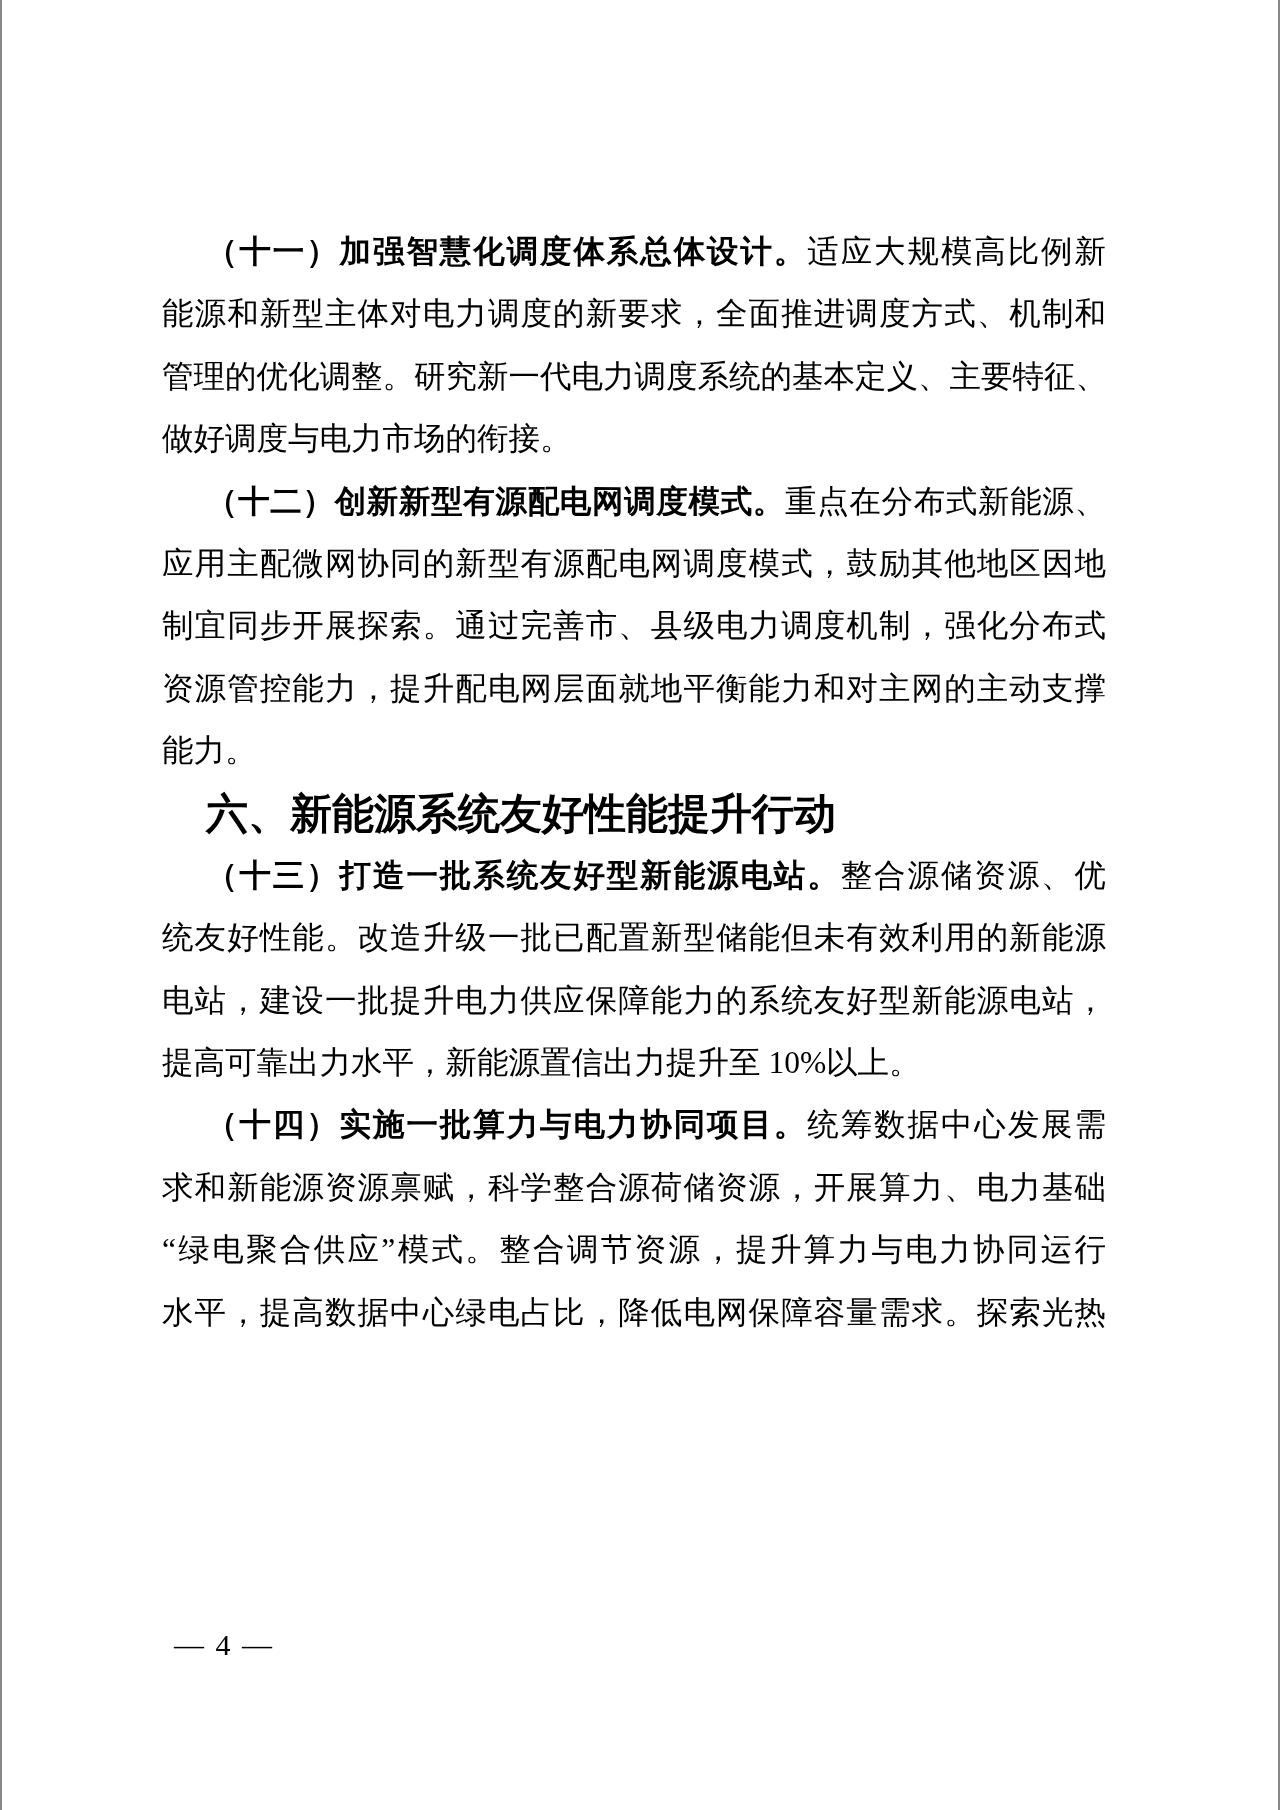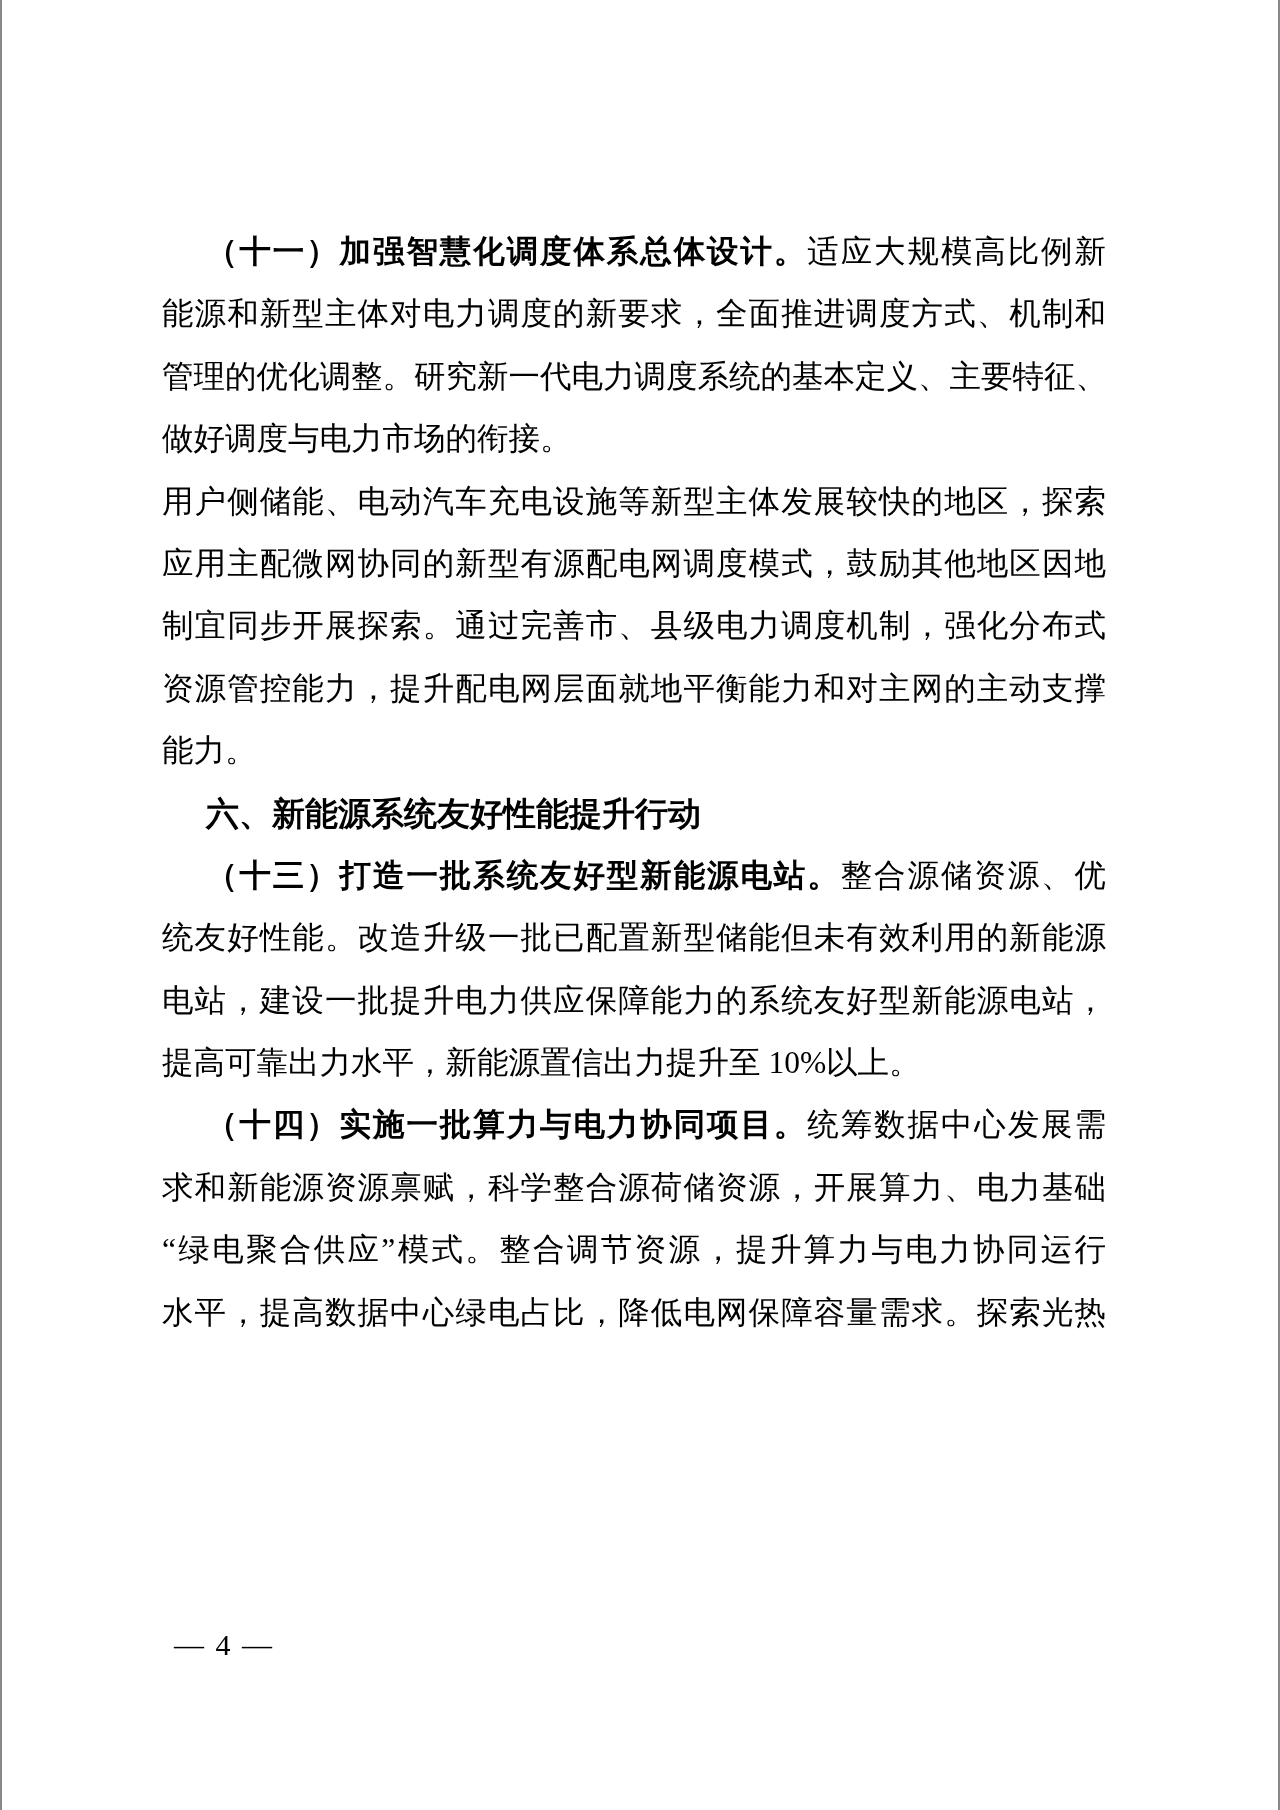--- a/index.html
+++ b/index.html
@@ -34,21 +34,21 @@
   }
   .line.left {
     text-align-last: left;
   }
   .line.indent {
     padding-left: 44px;
   }
   .line.heading {
     font-family: "Liberation Sans", "DejaVu Sans", sans-serif;
     font-weight: bold;
-    font-size: 33px;
+    font-size: 42px;
     text-align-last: left;
   }
   .seg.bold {
     font-weight: bold;
   }
   .page-footer {
     position: absolute;
     left: 172px;
     top: 1624px;
     height: 42px;
@@ -61,21 +61,21 @@
 </style>
 </head>
 <body>
 
 <div class="page">
   <div class="doc-body">
       <div class="line indent"><span class="seg bold">（十一）加强智慧化调度体系总体设计。</span><span class="seg">适应大规模高比例新</span></div>
       <div class="line"><span class="seg">能源和新型主体对电力调度的新要求，全面推进调度方式、机制和</span></div>
       <div class="line"><span class="seg">管理的优化调整。研究新一代电力调度系统的基本定义、主要特征、</span></div>
       <div class="line left"><span class="seg">做好调度与电力市场的衔接。</span></div>
-      <div class="line"><span class="seg">用户侧储能、电动汽车充电设施等新型主体发展较快的地区，探索</span></div>
+      <div class="line indent"><span class="seg bold">（十二）创新新型有源配电网调度模式。</span><span class="seg">重点在分布式新能源、</span></div>
       <div class="line"><span class="seg">应用主配微网协同的新型有源配电网调度模式，鼓励其他地区因地</span></div>
       <div class="line"><span class="seg">制宜同步开展探索。通过完善市、县级电力调度机制，强化分布式</span></div>
       <div class="line"><span class="seg">资源管控能力，提升配电网层面就地平衡能力和对主网的主动支撑</span></div>
       <div class="line left"><span class="seg">能力。</span></div>
       <div class="line indent left heading"><span class="seg bold">六、新能源系统友好性能提升行动</span></div>
       <div class="line indent"><span class="seg bold">（十三）打造一批系统友好型新能源电站。</span><span class="seg">整合源储资源、优</span></div>
       <div class="line"><span class="seg">统友好性能。改造升级一批已配置新型储能但未有效利用的新能源</span></div>
       <div class="line"><span class="seg">电站，建设一批提升电力供应保障能力的系统友好型新能源电站，</span></div>
       <div class="line left"><span class="seg">提高可靠出力水平，新能源置信出力提升至 10%以上。</span></div>
       <div class="line indent"><span class="seg bold">（十四）实施一批算力与电力协同项目。</span><span class="seg">统筹数据中心发展需</span></div>

